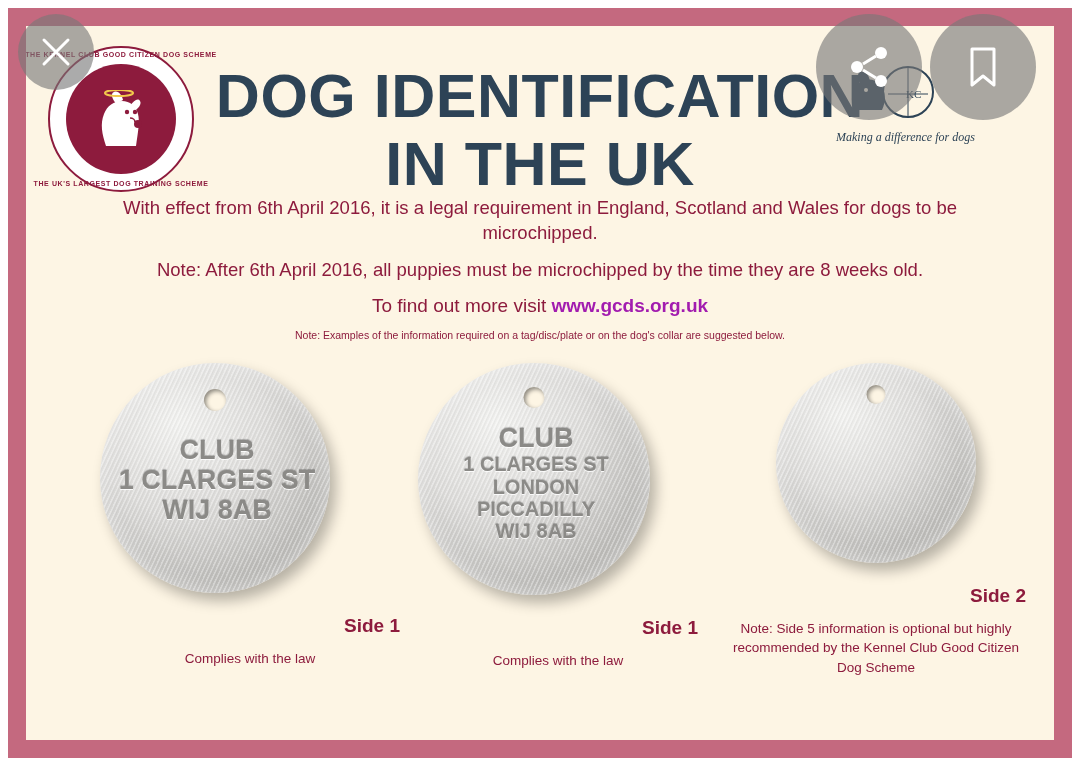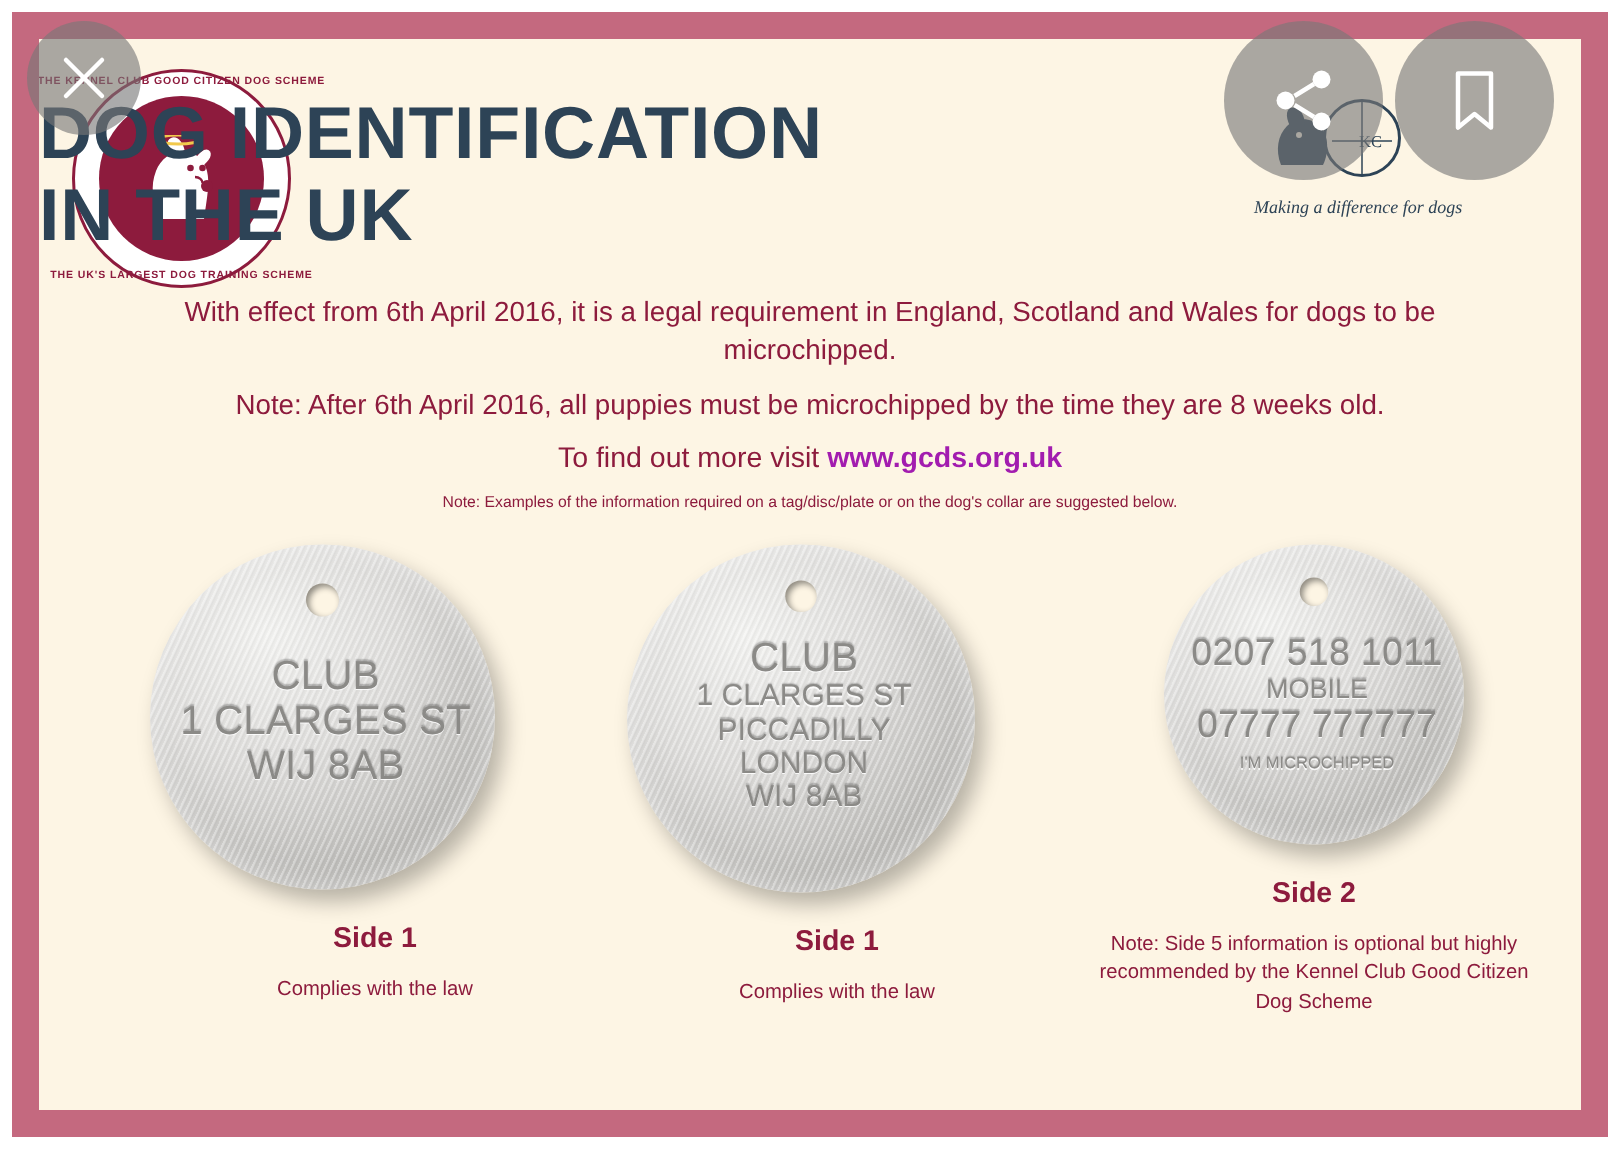--- a/index.html
+++ b/index.html
@@ -44,23 +44,23 @@
   
   .header {
     position: relative;
     height: 170px;
   }
   .title {
     position: absolute;
     left: 0;
     right: 0;
     top: 36px;
-    text-align: left;
+    text-align: center;
     color: #2d4356;
-    font-size: 49px;
+    font-size: 61px;
     line-height: 1.12;
     font-weight: bold;
     letter-spacing: 0.5px;
   }
   .title .l2 { display: block; }
 
   
   .gcds-logo {
     position: absolute;
     left: 22px;
@@ -222,21 +222,21 @@
     border-radius: 50%;
     background: #fdf5e4;
     box-shadow: inset 2px 2px 4px rgba(0,0,0,0.45);
     z-index: 3;
   }
   .disc-text {
     position: absolute;
     left: 4px; right: 0;
     z-index: 2;
     color: #8b8a87;
-    font-weight: normal;
+    font-weight: bold;
     text-shadow: 0 1px 0 rgba(255,255,255,0.85), 0 -1px 1px rgba(0,0,0,0.25);
     line-height: 1.12;
   }
 
   
   .d1 { width: 230px; height: 230px; }
   .d1 .hole { top: 26px; width: 22px; height: 22px; }
   .d1 .disc-text { top: 72px; font-size: 27px; }
   .d1 .disc-text .ln1 { font-size: 27px; }
   
@@ -251,20 +251,21 @@
   .d3 .disc-text .phone { font-size: 25px; letter-spacing: 0.2px; }
   .d3 .disc-text .mobile-label { font-size: 18px; }
   .d3 .disc-text .mobile-num { font-size: 25px; }
   .d3 .disc-text .chip { font-size: 11px; margin-top: 6px; }
 
   .side-label {
     margin-top: 22px;
     color: #8d1b3d;
     font-size: 19px;
     font-weight: bold;
+    text-align: right;
   }
   .side-note {
     margin-top: 12px;
     color: #8d1b3d;
     font-size: 13.5px;
     line-height: 1.45;
   }
 
   
   .ctl {
@@ -353,40 +354,34 @@
           <div class="side-note">Complies with the law</div>
         </div>
 
         <div class="tag-col c2">
           <div class="disc-wrap">
             <div class="disc d2">
               <div class="hole"></div>
               <div class="disc-text">
                 <div class="ln1">CLUB</div>
                 <div>1 CLARGES ST</div>
+                <div>LONDON</div>
                 <div>PICCADILLY</div>
-                <div>LONDON</div>
                 <div>WIJ 8AB</div>
               </div>
             </div>
           </div>
           <div class="side-label">Side 1</div>
           <div class="side-note">Complies with the law</div>
         </div>
 
         <div class="tag-col c3">
           <div class="disc-wrap" style="width:200px;">
             <div class="disc d3">
               <div class="hole"></div>
-              <div class="disc-text">
-                <div class="phone">0207 518 1011</div>
-                <div class="mobile-label">MOBILE</div>
-                <div class="mobile-num">07777 777777</div>
-                <div class="chip">I'M MICROCHIPPED</div>
-              </div>
             </div>
           </div>
           <div class="side-label">Side 2</div>
           <div class="side-note">Note: Side 5 information is optional but highly recommended by the Kennel Club Good Citizen Dog Scheme</div>
         </div>
 
       </div>
 
     </div>
   </div>

